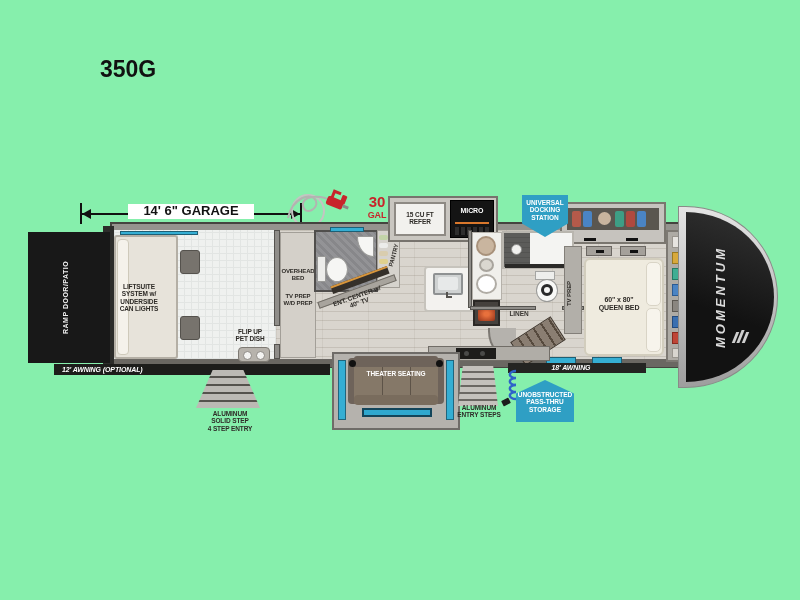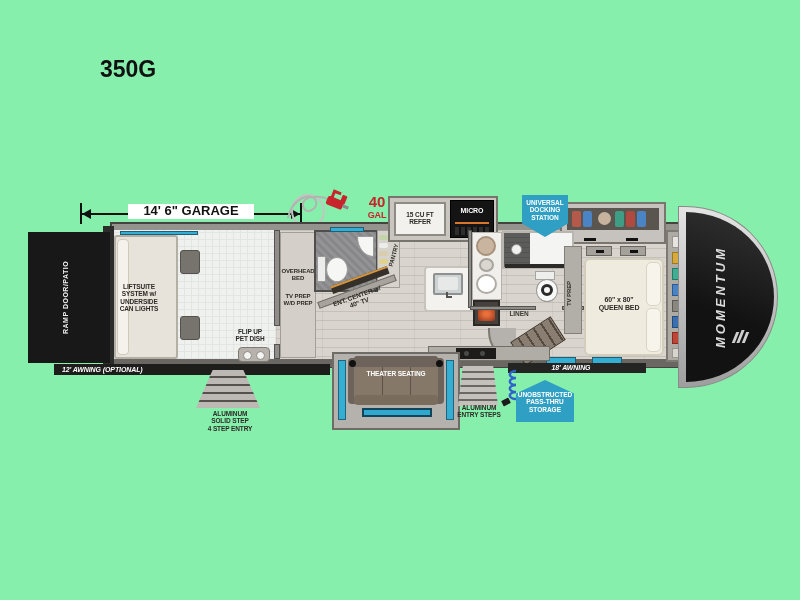--- a/index.html
+++ b/index.html
@@ -33,21 +33,21 @@
   <svg class="abs" style="left:286px;top:186px;" width="86" height="46" viewBox="0 0 86 46">
     <circle cx="22" cy="25" r="16" fill="none" stroke="#c4c4c2" stroke-width="2"></circle>
     <path d="M2,32 C6,12 26,5 30,15 C33,23 19,30 17,20 C15,10 33,8 46,15" fill="none" stroke="#b3b3b1" stroke-width="2"></path>
     <g transform="translate(46,1) rotate(22)">
       <path d="M4,10 V3 h7" fill="none" stroke="#c8242b" stroke-width="3"></path>
       <rect x="0" y="9" width="17" height="9" rx="2" fill="#c8242b"></rect>
       <rect x="13" y="3" width="5" height="9" rx="1" fill="#c8242b"></rect>
       <rect x="17" y="12" width="6" height="3" fill="#8a8a88"></rect>
     </g>
   </svg>
-  <div class="lbl" style="left:362px;top:194px;width:30px;font-size:15px;color:#c8242b;">40</div>
+  <div class="lbl" style="left:362px;top:194px;width:30px;font-size:15px;color:#c8242b;">30</div>
   <div class="lbl" style="left:362px;top:210px;width:30px;font-size:9px;color:#c8242b;">GAL</div>
 
   <div class="abs" style="left:110px;top:222px;width:592px;height:146px;background:#cfccc6;border:2px solid #45433f;"></div>
   <div class="abs" style="left:112px;top:224px;width:588px;height:7px;background:#95938e;"></div>
   <div class="abs" style="left:112px;top:359px;width:588px;height:8px;background:#6a6762;"></div>
 
   <div class="abs" style="left:114px;top:230px;width:162px;height:129px;background:#eff1ef;
               background-image:repeating-linear-gradient(0deg,#e2e5e3 0 1px,transparent 1px 7px),repeating-linear-gradient(90deg,#e2e5e3 0 1px,transparent 1px 7px);"></div>
   <div class="abs" style="left:276px;top:230px;width:424px;height:129px;background:#d9d5ce;
               background-image:repeating-linear-gradient(180deg,rgba(120,110,95,.20) 0 1px,transparent 1px 9px),repeating-linear-gradient(90deg,rgba(120,110,95,.10) 0 1px,transparent 1px 46px);"></div>

